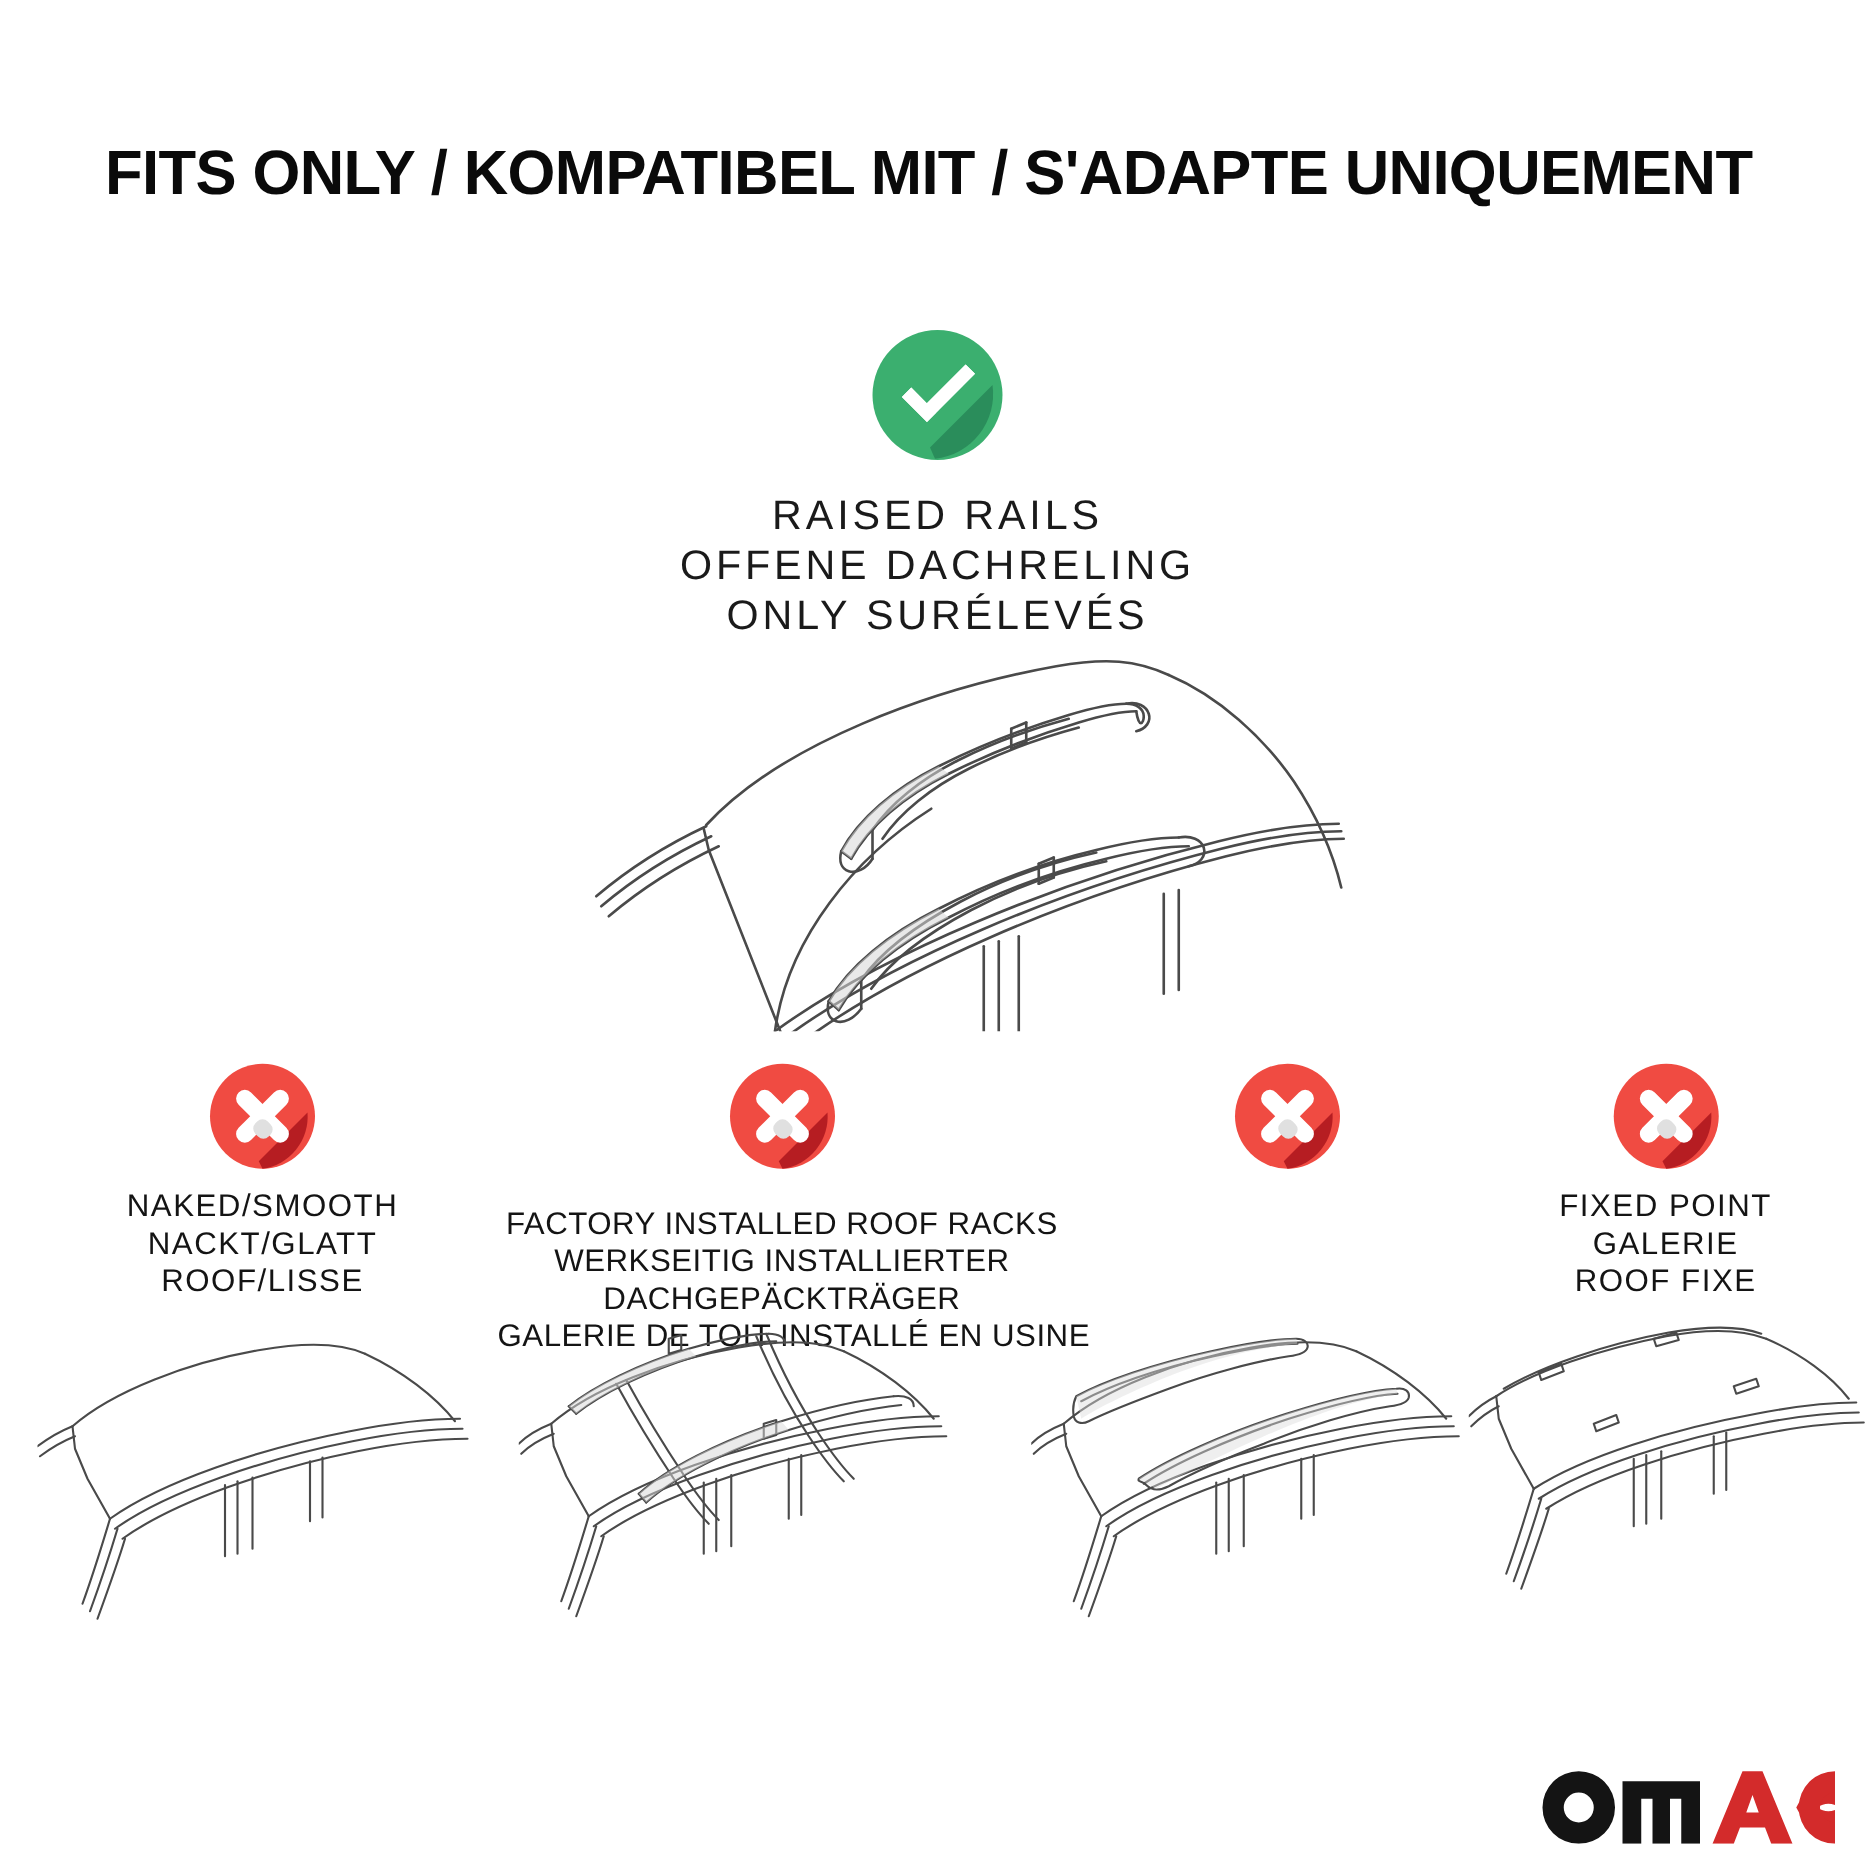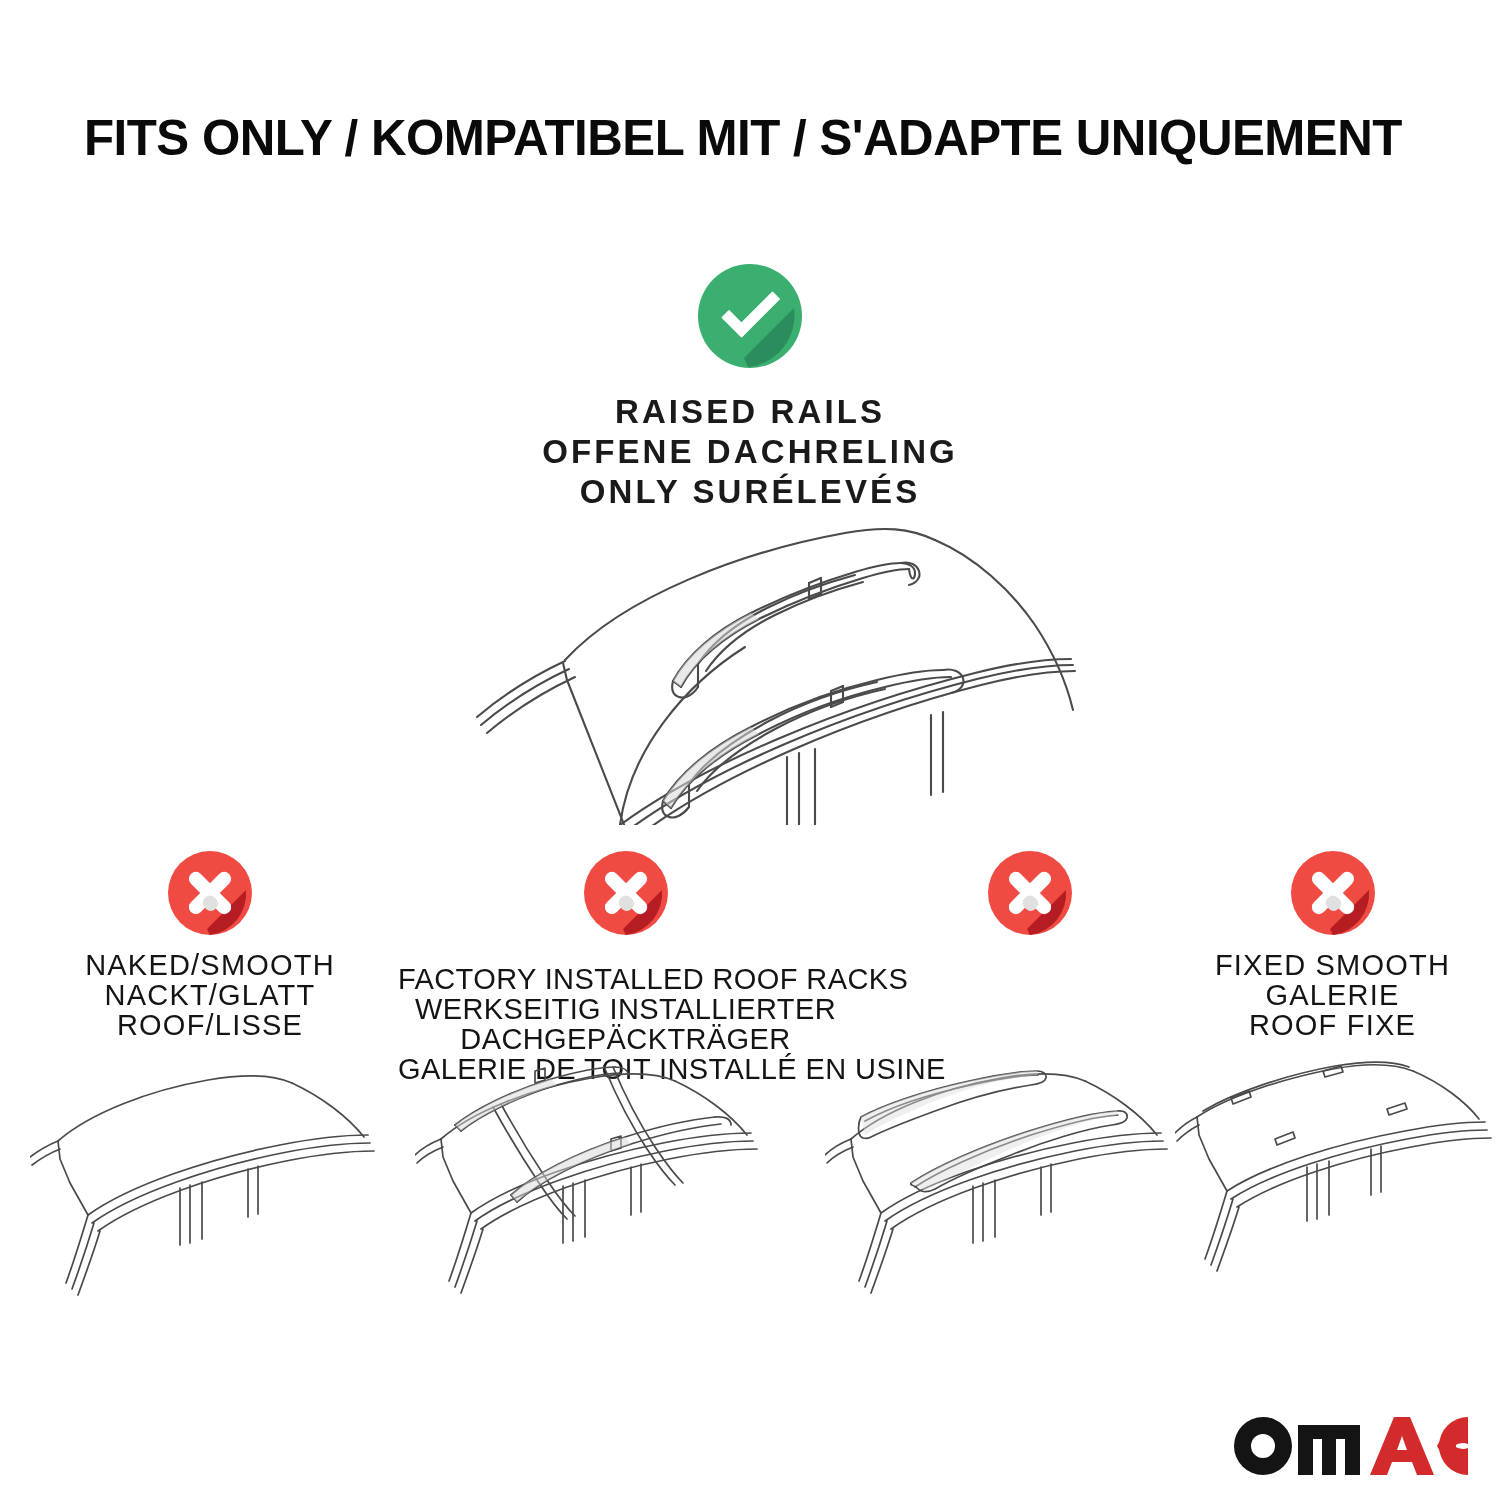--- a/index.html
+++ b/index.html
@@ -35,21 +35,21 @@
     text-align: center;
   }
   .badge-wrap { position: relative; width: 108px; height: 108px; margin: 0 auto; }
   .badge-wrap svg { display:block; width:108px; height:108px; }
 
   .ok-labels {
     margin-top: 22px;
     font-size: 33px;
     line-height: 40px;
     letter-spacing: 3.1px;
-    font-weight: 700;
+    font-weight: 400;
     color: #1a1a1a;
     white-space: nowrap;
   }
 
   
   .main-illus {
     position: absolute;
     left: 415px; top: 495px;
     width: 690px; height: 330px;
   }
@@ -59,21 +59,21 @@
   .col {
     position: absolute;
     top: 850px;
     text-align: center;
   }
   .col .xbadge { width: 86px; height: 86px; margin: 0 auto; }
   .col .xbadge svg { display:block; width:86px; height:86px; }
 
   .col .labels {
     margin-top: 14px;
-    font-size: 29px;
+    font-size: 25px;
     line-height: 30px;
     letter-spacing: 1.2px;
     font-weight: 400;
     color: #141414;
     white-space: nowrap;
   }
   .col .labels.tight { letter-spacing: 0.4px; margin-top: 28px; }
 
   .col-1 { left: 40px;   width: 340px; }
   .col-2 { left: 398px;  width: 455px; }
@@ -251,21 +251,21 @@
         <circle cx="43" cy="43" r="42" fill="#F04B42"></circle>
         <path d="M40 79 L79 40 A42 42 0 0 1 43 85 Z" fill="#B61D22"></path>
         <g transform="rotate(45 43 43)">
           <rect x="36" y="16" width="14" height="54" rx="7" fill="#FFFFFF"></rect>
           <rect x="16" y="36" width="54" height="14" rx="7" fill="#FFFFFF"></rect>
           <rect x="43" y="43" width="15" height="14" rx="6" fill="#E0E0E0"></rect>
         </g>
       </svg>
     </div>
     <div class="labels">
-      <div>FIXED SMOOTH</div>
+      <div>FIXED POINT</div>
       <div>GALERIE</div>
       <div>ROOF FIXE</div>
     </div>
   </div>
 
   <div class="roof-slot roof-1">
     <svg viewBox="0 0 380 245" xmlns="http://www.w3.org/2000/svg">
       <g fill="none" stroke="#4a4a4a" stroke-width="1.7" stroke-linecap="round" stroke-linejoin="round">
         <path d="M28 86 C60 58 120 35 178 25 C218 18 244 20 262 28"></path>
         <path d="M262 28 C292 42 318 62 334 82"></path>

